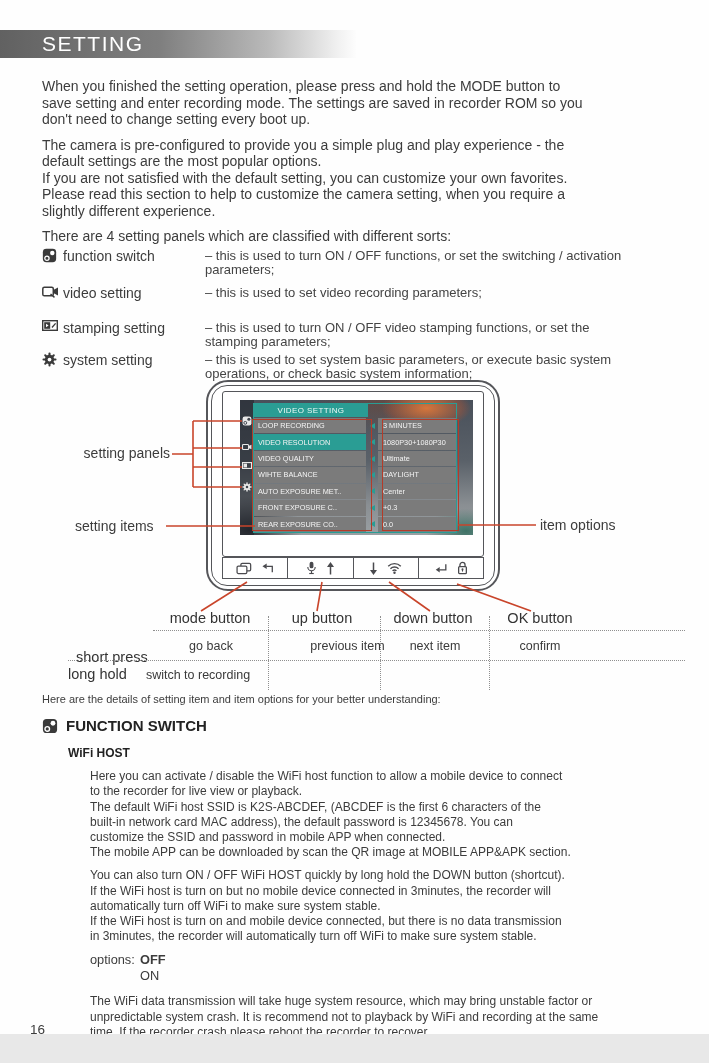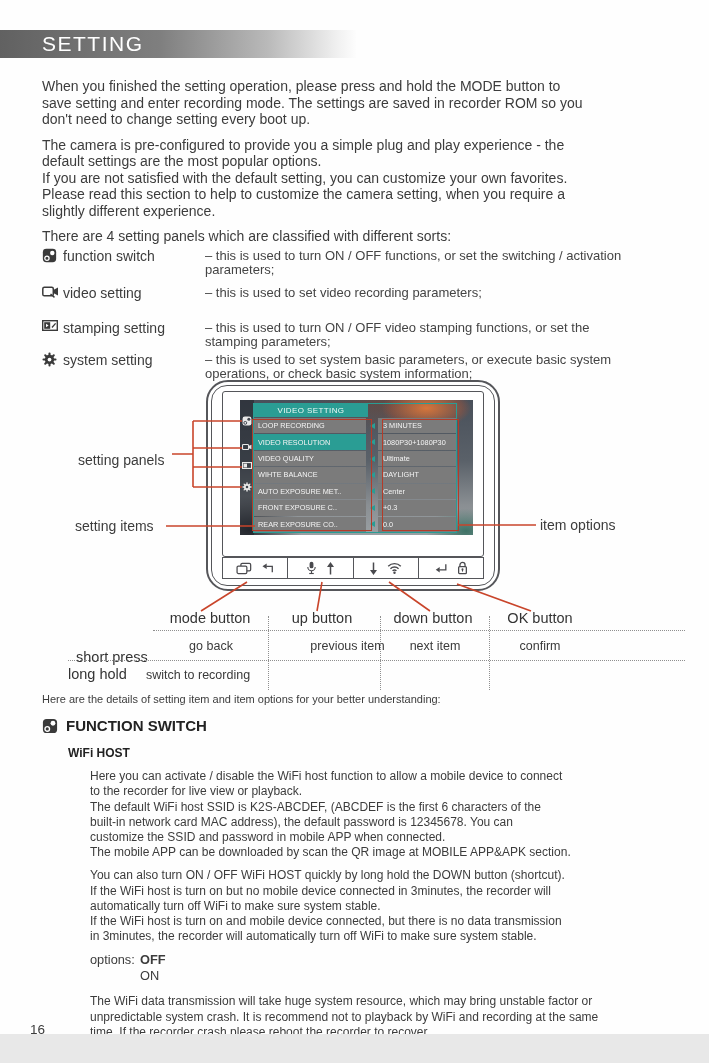--- a/index.html
+++ b/index.html
@@ -338,21 +338,21 @@
       </div>
     </div>
 
     <svg class="lines" width="709" height="320" viewBox="0 0 709 320">
       <path d="M172 79 H193 M193 46 V112 M193 46 H242 M193 73 H242 M193 92 H242 M193 112 H242" fill="none" stroke="#c9452b" stroke-width="1.6"></path>
       <path d="M166 151 H255" fill="none" stroke="#c9452b" stroke-width="1.6"></path>
       <path d="M458 150 H536" fill="none" stroke="#c9452b" stroke-width="1.6"></path>
       <path d="M247 207 L201 236 M322 207 L317 236 M389 207 L430 236 M457 209 L531 236" fill="none" stroke="#c9452b" stroke-width="1.6"></path>
     </svg>
 
-    <div class="callout" style="left:78px;top:77px;width:92px;">setting panels</div>
+    <div class="callout" style="left:78px;top:70px;width:92px;text-align:right;">setting panels</div>
     <div class="callout" style="left:75px;top:143px;">setting items</div>
     <div class="callout" style="left:540px;top:142px;">item options</div>
 
     <div class="tbl-h" style="left:210px;top:235px;">mode button</div>
     <div class="tbl-h" style="left:322px;top:235px;">up button</div>
     <div class="tbl-h" style="left:433px;top:235px;">down button</div>
     <div class="tbl-h" style="left:540px;top:235px;">OK button</div>
 
     <div class="dot-h" style="left:153px;top:255px;width:532px;"></div>
 

